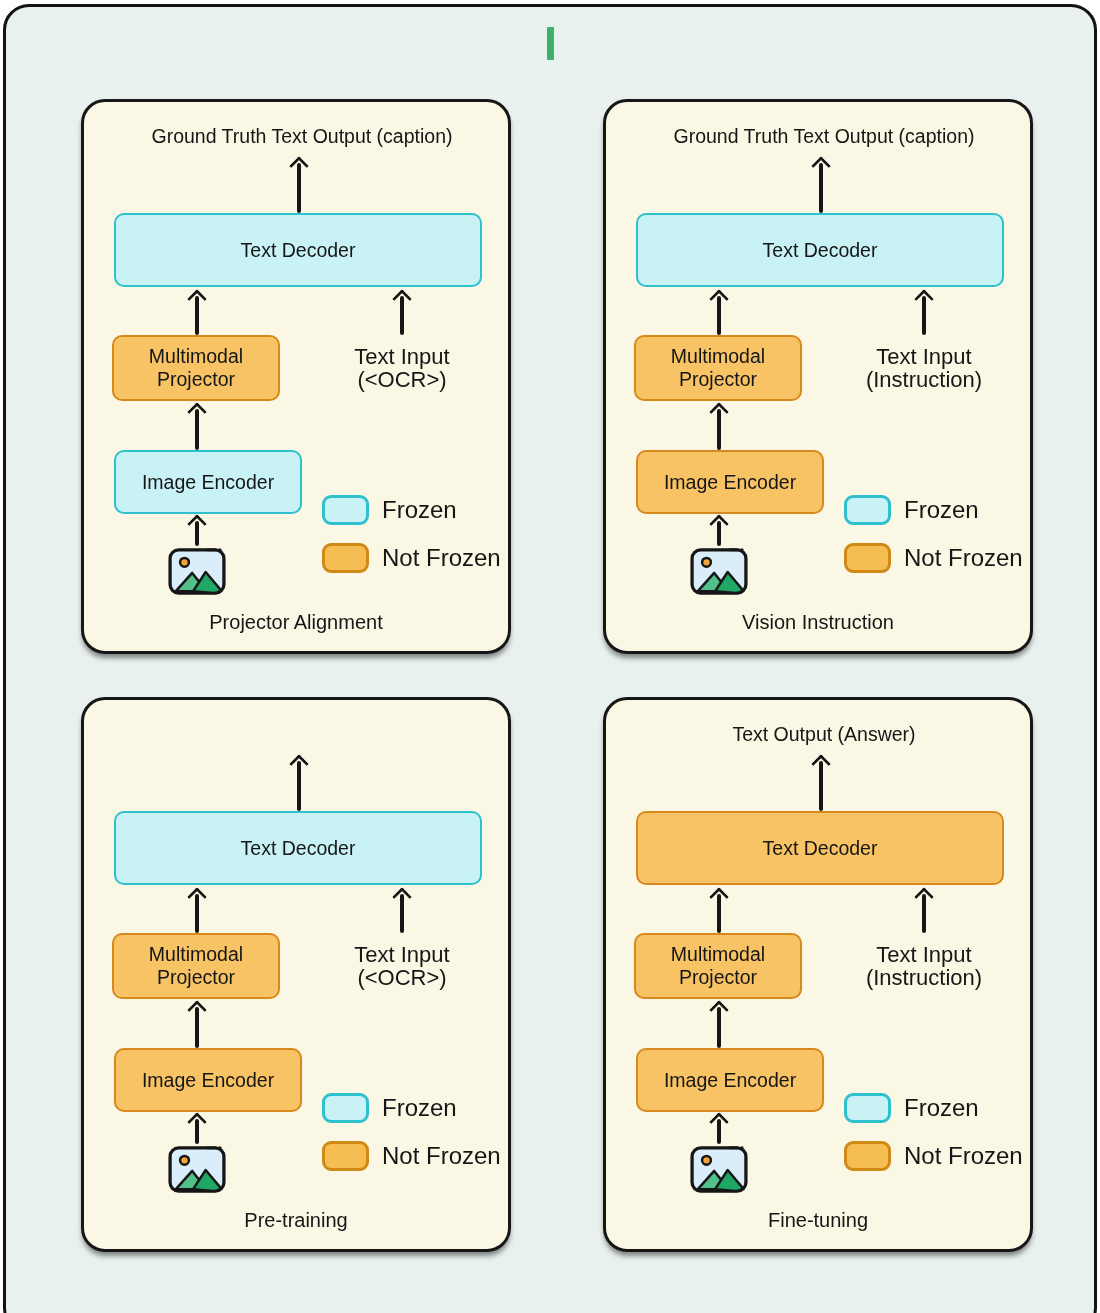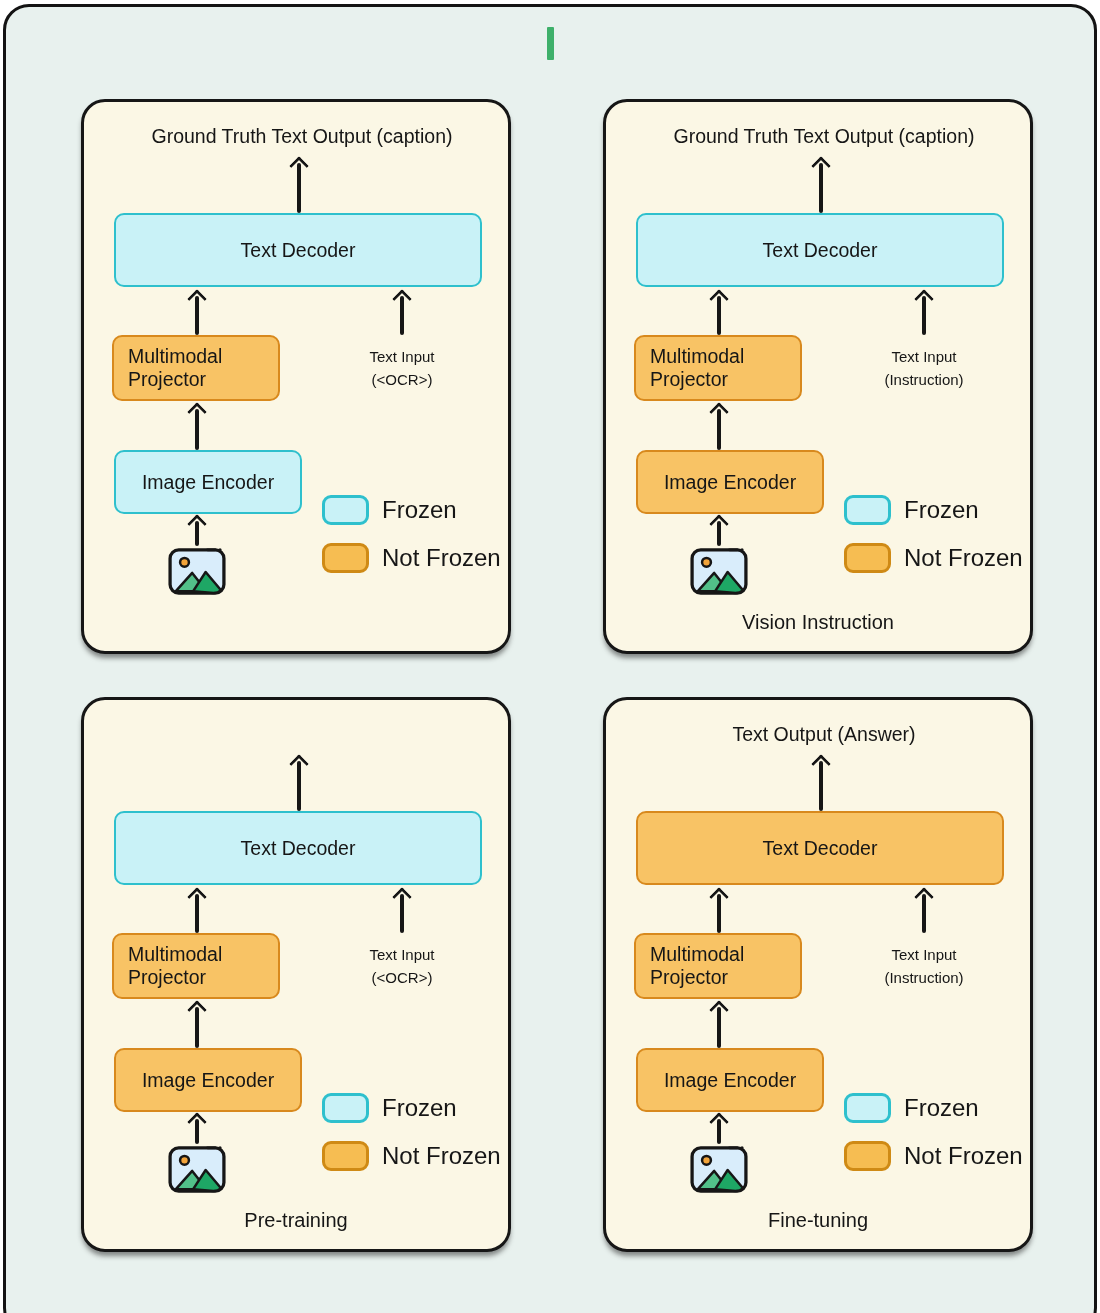--- a/index.html
+++ b/index.html
@@ -15,29 +15,29 @@
   .panel { position:absolute; width:430px; height:555px; background:#fbf7e5;
            border:3px solid #161616; border-radius:24px;
            box-shadow:0 5px 5px -1px rgba(30,30,30,0.5); }
   .p-title { position:absolute; top:23px; left:0; width:100%; text-align:center;
              font-size:19.5px;padding-left:12px; }
   .p-caption { position:absolute; top:509px; left:0; width:100%; text-align:center;
                font-size:20px; font-weight:500; }
 
   .box { position:absolute; border:2.6px solid; border-radius:10px;
          display:flex; align-items:center; justify-content:center;
-         text-align:left; font-size:19.5px; line-height:23px; }
+         text-align:center; font-size:19.5px; line-height:23px; }
   .box[data-state="frozen"]     { background:#c9f2f7; border-color:#2ec0cd; }
   .box[data-state="not-frozen"] { background:#f8c365; border-color:#d8891d; }
   .decoder   { left:30px;  top:111px; width:368px; height:74px; }
   .projector { left:28px;  top:233px; width:168px; height:66px; padding:8px 14px; }
   .encoder   { left:30px;  top:348px; width:188px; height:64px; }
 
   .input-label { position:absolute; left:213px; top:243px; width:210px;
-                 text-align:center; font-size:15px; line-height:23px; }
+                 text-align:center; font-size:22px; line-height:23px; }
 
   .arrow { position:absolute; width:26px; }
   .arrow .as { position:absolute; left:50%; top:7px; bottom:0; width:3.6px;
                margin-left:-1.8px; background:#161616; border-radius:2px; }
   .arrow .ah { position:absolute; left:50%; top:2.5px; width:14px; height:14px;
                border-left:3.6px solid #161616; border-top:3.6px solid #161616;
                border-radius:2px 0 0 0;
                transform:translateX(-50%) rotate(45deg); }
   .a-out   { left:202px; top:54px;  height:57px; }
   .a-proj  { left:100px; top:187px; height:46px; }
@@ -116,20 +116,21 @@
       <div class="l-row">
         <span class="swatch frozen"></span>
         <span class="l-label">Frozen</span>
       </div>
       <div class="l-row">
         <span class="swatch not-frozen"></span>
         <span class="l-label">Not Frozen</span>
       </div>
     </div>
 
+    <div class="p-caption">Projector Alignment</div>
   </section>
 
   <section class="panel pos-p1">
     <div class="p-title">Ground Truth Text Output (caption)</div>
 
     <div class="arrow a-out">
           <i class="ah"></i>
           <i class="as"></i>
         </div>
     <div class="box decoder" data-state="frozen">Text Decoder</div>

